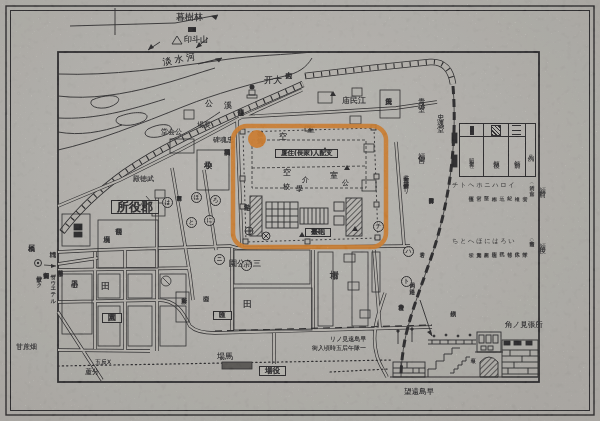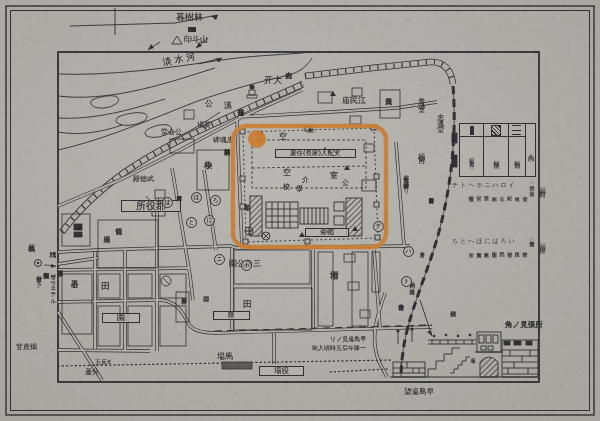--- a/index.html
+++ b/index.html
@@ -6,21 +6,21 @@
   html,body{margin:0;padding:0;background:#9a9792;}
   #stage{position:relative;width:600px;height:421px;overflow:hidden;
     background:var(--paper);
     background-image:radial-gradient(ellipse at 45% 40%, rgba(255,255,255,.20), rgba(0,0,0,.06) 85%);
     font-family:"DejaVu Sans",sans-serif;color:var(--ink);}
   svg{position:absolute;left:0;top:0;}
   #labels{position:absolute;left:0;top:0;width:600px;height:347px;}
   .lbl{position:absolute;line-height:1.04;white-space:nowrap;color:var(--ink);
        transform-origin:left top;text-shadow:0 0 .4px rgba(20,20,25,.65);}
   .lbl.v{writing-mode:vertical-rl;text-orientation:upright;}
-  .lbl.bx{border:1px solid var(--ink);padding:0 14px;background:rgba(206,203,197,.85);}
+  .lbl.bx{border:1px solid var(--ink);padding:0 5px;background:rgba(206,203,197,.85);font-weight:bold;}
   .lbl.ci{width:9px;height:9px;border:1px solid var(--ink);border-radius:50%;
           display:flex;align-items:center;justify-content:center;font-size:6px;background:rgba(206,203,197,.7);}
   
   #legendbox{position:absolute;left:459px;top:123px;width:77px;height:54px;
      border:1.3px solid var(--ink);display:flex;background:rgba(207,204,198,.55);box-sizing:border-box;}
   .lcol{position:relative;box-sizing:border-box;border-right:1px solid var(--ink);
         display:flex;flex-direction:column;align-items:center;}
   .lcol:last-child{border-right:none;}
   .lsym{height:13px;width:100%;border-bottom:1px solid var(--ink);box-sizing:border-box;
         display:flex;align-items:center;justify-content:center;}
@@ -285,21 +285,21 @@
       <div class="lbl" style="left: 224px; top: 102px; font-size: 8px;">溪</div>
       <div class="lbl" style="left: 213px; top: 91px; font-size: 7px; margin-top: 46px;">碑魂忠</div>
       <div class="lbl v" style="left: 236px; top: 103px; font-size: 7px;">領台前</div>
       <div class="lbl" style="left: 197px; top: 122px; font-size: 7px;">場要</div>
       <div class="lbl" style="left: 264px; top: 76px; font-size: 9px;">开大</div>
       <div class="lbl v" style="left: 284px; top: 66px; font-size: 7px;">大砲台</div>
       <div class="lbl" style="left: 161px; top: 129px; font-size: 7px;">堂会公</div>
       <div class="lbl v" style="left: 203px; top: 154px; font-size: 8px;">小学校</div>
       <div class="lbl v" style="left: 224px; top: 144px; font-size: 6px;">阿旦前廣場</div>
       <div class="lbl" style="left: 133px; top: 176px; font-size: 7px;">殿徳武</div>
-      <div class="lbl bx" style="left: 121px; top: 200px; font-size: 10px;">所役郡</div>
+      <div class="lbl bx" style="left: 111px; top: 200px; font-size: 12px;">所役郡</div>
       <div class="lbl v" style="left: 176px; top: 192px; font-size: 5px;">料理屋數軒</div>
       <div class="lbl v" style="left: 114px; top: 222px; font-size: 7px;">領台前</div>
       <div class="lbl v" style="left: 102px; top: 230px; font-size: 7px;">廣場</div>
       <div class="lbl v" style="left: 70px; top: 275px; font-size: 7px;">上田心子</div>
       <div class="lbl" style="left: 101px; top: 282px; font-size: 9px;">田</div>
       <div class="lbl bx" style="left: 102px; top: 313px; font-size: 8px;">園</div>
       <div class="lbl" style="left: 243px; top: 300px; font-size: 9px;">田</div>
       <div class="lbl v" style="left: 181px; top: 293px; font-size: 6px;">警察所</div>
       <div class="lbl v" style="left: 203px; top: 291px; font-size: 6px;">公園</div>
       <div class="lbl bx" style="left: 213px; top: 311px; font-size: 6.5px;">匯</div>
@@ -312,21 +312,21 @@
       <div class="lbl v" style="left: 57px; top: 266px; font-size: 5.5px;">整市五間土手</div>
       <div class="lbl v" style="left: 50px; top: 270px; font-size: 5.5px;">竹ザウエテル</div>
       <div class="lbl v" style="left: 43px; top: 268px; font-size: 5.5px;">午后四時頃入割</div>
       <div class="lbl v" style="left: 36px; top: 272px; font-size: 5.5px;">家二三軒ゾク</div>
       <div class="lbl" style="left: 16px; top: 344px; font-size: 7px;">甘蔗畑</div>
       <div class="lbl" style="left: 95px; top: 359px; font-size: 6px;">五反X</div>
       <div class="lbl" style="left: 85px; top: 369px; font-size: 7px;">蘆分</div>
       <div class="lbl" style="left: 330px; top: 336px; font-size: 6px;">リノ見遠島早</div>
       <div class="lbl" style="left: 312px; top: 345px; font-size: 6px;">街入頃時五后午隊一</div>
       <div class="lbl" style="left: 404px; top: 388px; font-size: 7.5px;">望遠島早</div>
-      <div class="lbl" style="left: 505px; top: 321px; font-size: 7.5px; font-weight: bold;">角ノ見張所</div>
+      <div class="lbl" style="left: 505px; top: 321px; font-size: 7.5px;">角ノ見張所</div>
       <div class="lbl v" style="left: 409px; top: 278px; font-size: 5.5px;">内側ノ通路</div>
       <div class="lbl v" style="left: 398px; top: 300px; font-size: 5.5px;">将校官舎敷</div>
       <div class="lbl v" style="left: 450px; top: 306px; font-size: 6px;">鉄嶺</div>
       <div class="lbl v" style="left: 470px; top: 354px; font-size: 5px;">石垠</div>
       <div class="lbl" style="left: 342px; top: 97px; font-size: 8px;">庙民江</div>
       <div class="lbl v" style="left: 384px; top: 92px; font-size: 7px;">黄氏厝</div>
       <div class="lbl v" style="left: 417px; top: 92px; font-size: 7px; letter-spacing: 4px;">青済室</div>
       <div class="lbl v" style="left: 436px; top: 108px; font-size: 7px; letter-spacing: 6px;">忠魂堂</div>
       <div class="lbl v" style="left: 417px; top: 147px; font-size: 7px; letter-spacing: 2px;">福仁宮</div>
       <div class="lbl v" style="left: 403px; top: 172px; font-size: 5.5px;">上町方面ニ軍解十數軒アリ</div>

